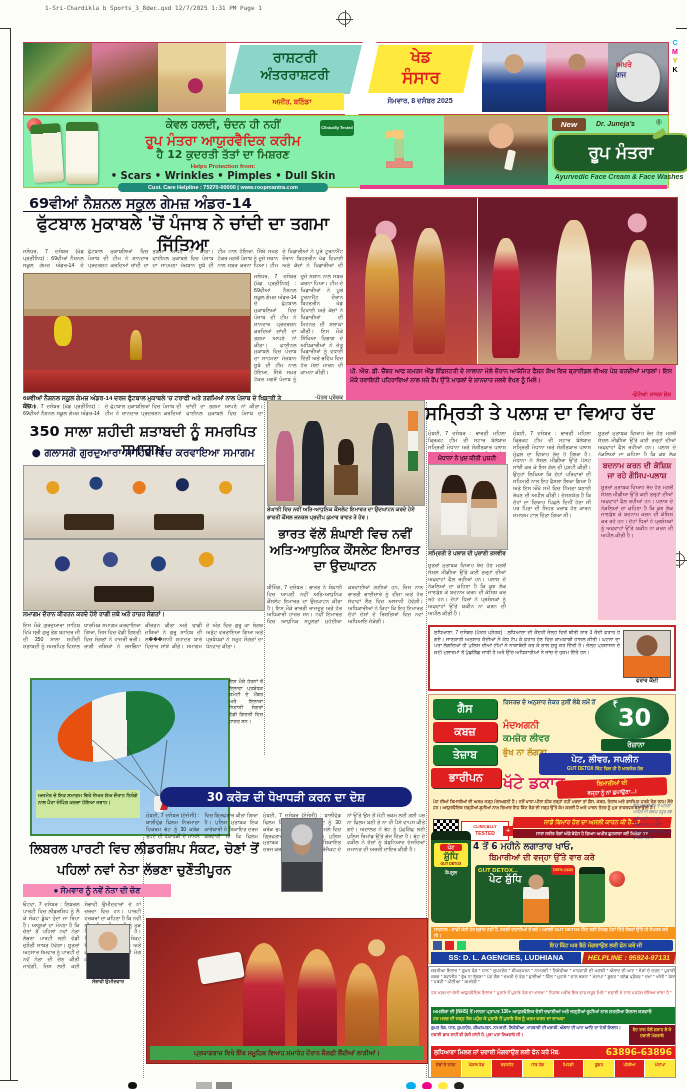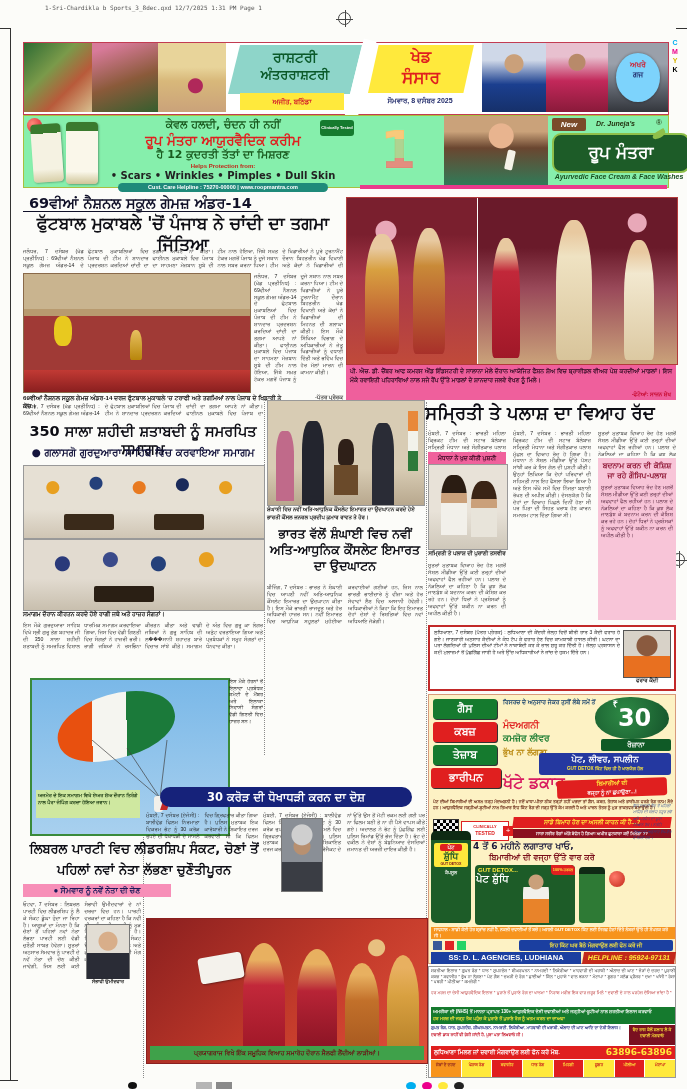--- a/index.html
+++ b/index.html
@@ -48,21 +48,21 @@
     <div class="ab" style="left:216px;top:50px;width:104px;height:17px;background:#ffe93c;text-align:center;line-height:17px;font-size:7px;font-weight:bold;color:#d21a2a">ਅਜੀਤ, ਬਠਿੰਡਾ</div>
     <div class="ab" style="left:330px;top:-4px;width:13px;height:80px;background:#fff;transform:rotate(14deg)"></div>
     <div class="ab" style="left:344px;top:2px;width:106px;height:46px;background:#ffe93c;clip-path:polygon(10% 0,100% 0,90% 100%,0 100%);text-align:center;padding-top:2px">
       <div class="hd" style="font-size:16px;color:#e01f1f;line-height:20px">ਖੇਡ</div>
       <div class="hd" style="font-size:17px;color:#e01f1f;line-height:21px">ਸੰਸਾਰ</div>
     </div>
     <div class="ab" style="left:336px;top:50px;width:120px;height:16px;background:#fff;text-align:center;line-height:16px;font-size:7px;font-weight:bold;color:#202a6a">ਸੋਮਵਾਰ, 8 ਦਸੰਬਰ 2025</div>
     <div class="ab ph" style="left:458px;top:0;width:64px;height:69px;background:radial-gradient(circle at 50% 30%,#caa07a 0 9px,transparent 10px),linear-gradient(180deg,#cfd8e8 0 25%,#1b3f8f 60%,#16306a)"></div>
     <div class="ab ph" style="left:522px;top:0;width:62px;height:69px;background:radial-gradient(circle at 50% 28%,#b88a6a 0 8px,transparent 9px),linear-gradient(180deg,#e8c0cf 0 20%,#c2285a 55%,#8a1a3a)"></div>
     <div class="ab ph" style="left:584px;top:0;width:60px;height:69px;background:radial-gradient(circle at 45% 32%,#caa07a 0 9px,transparent 10px),linear-gradient(180deg,#9aa0aa 0 30%,#5a5f68 70%,#33363c)"></div>
-    <div class="ab" style="left:592px;top:10px;width:44px;height:42px;background:#7dd3fc;border-radius:50%;text-align:center;padding-top:7px;box-shadow:0 0 3px rgba(0,0,0,.4)">
+    <div class="ab" style="left:592px;top:10px;width:44px;height:42px;background:#e5e5e5;border-radius:50%;padding-top:7px;box-shadow:0 0 3px rgba(0,0,0,.4)">
       <div style="font-size:7.5px;font-weight:bold;color:#d21a2a;line-height:10px">ਅਖਰੇ</div>
       <div style="font-size:7.5px;font-weight:bold;color:#202a6a;line-height:10px">ਗਜ</div>
     </div>
   </div>
 
   <div class="ab" style="left:23px;top:115px;width:644px;height:71px;background:#86efac;border:1px solid #a8bf3f">
     <div class="ab" style="left:3px;top:2px;width:15px;height:15px;border-radius:50%;background:radial-gradient(circle at 35% 35%,#ff8a7a,#d21a2a)"></div>
     <div class="ab ph" style="left:8px;top:8px;width:30px;height:58px;border-radius:4px;background:linear-gradient(180deg,#3a7a2e 0 16%,#f5f2e2 16% 78%,#d8cfa8 100%);transform:rotate(-4deg);box-shadow:1px 1px 2px rgba(0,0,0,.3)"></div>
     <div class="ab ph" style="left:42px;top:6px;width:32px;height:62px;border-radius:4px;background:linear-gradient(180deg,#3a7a2e 0 14%,#faf7ea 14% 80%,#cfc598 100%);box-shadow:1px 1px 2px rgba(0,0,0,.3)"></div>
     <div class="ab" style="left:80px;top:2px;width:238px;text-align:center">
@@ -206,21 +206,21 @@
     <div class="ab" style="left:2px;top:136px;width:40px;height:92px;background:linear-gradient(180deg,#0f2a14 0 10%,#1d5c28 10%);border-radius:5px;text-align:center">
       <div style="margin:12px auto 0;width:34px;background:#ffe93c;border-radius:2px;padding:1px 0">
         <div style="font-size:5.5px;font-weight:bold;color:#fff;background:#e01f1f;width:22px;margin:0 auto;border-radius:2px">ਪੇਟ</div>
         <div class="hd" style="font-size:9px;color:#14512a">ਸ਼ੁੱਧਿ</div>
         <div style="font-size:3.6px;font-weight:bold;color:#7a0e1a">GUT DETOX</div>
       </div>
       <div style="font-size:4.5px;color:#fff;font-weight:bold;margin-top:3px">ਕੈਪਸੂਲ</div>
     </div>
     <div class="ab ph" style="left:46px;top:170px;width:100px;height:60px;background:#1d5c28;border-radius:4px">
       <div style="font-size:6px;color:#ffe93c;font-weight:bold;padding:2px 3px 0">GUT DETOX...</div>
-      <div class="hd" style="font-size:10px;color:#fff;padding-left:1px">ਪੇਟ ਸ਼ੁੱਧਿ</div>
+      <div class="hd" style="font-size:10px;color:#fff;padding-left:14px">ਪੇਟ ਸ਼ੁੱਧਿ</div>
       <div class="ab" style="right:26px;top:8px;width:26px;height:50px;background:radial-gradient(circle at 50% 18%,#caa07a 0 7px,transparent 8px),linear-gradient(180deg,transparent 0 14px,#f2f0ea 14px 26px,#e8832a 26px);border-radius:40% 40% 0 0"></div>
       <div class="ab" style="right:0;top:0;width:24px;height:10px;background:#e01f1f;color:#ffe93c;font-size:3.8px;font-weight:bold;text-align:center;line-height:10px;border-radius:0 4px 0 4px">100% ਹਰਬਲ</div>
     </div>
     <div class="ab" style="left:150px;top:172px;width:26px;height:56px;background:linear-gradient(180deg,#0f2a14 0 12%,#2e7a35 12%);border-radius:4px"></div>
     <div class="ab" style="left:180px;top:176px;width:16px;height:16px;border-radius:50%;background:radial-gradient(circle at 35% 35%,#ff7a6a,#c2281a)"></div>
     <div class="ab" style="left:204px;top:108px;width:40px;height:118px;font-size:3.9px;line-height:6.4px;color:#23418f;font-style:italic;overflow:hidden">ਇਹ ਦਵਾਈ ਲੈਣ ਤੋਂ ਪਹਿਲਾਂ ਮਾਹਿਰ ਦੀ ਸਲਾਹ ਜ਼ਰੂਰ ਲਵੋ ਅਤੇ ਪਰਹੇਜ਼ ਦਾ ਪੂਰਾ ਧਿਆਨ ਰੱਖੋ। ਨਤੀਜੇ ਵਿਅਕਤੀ ਅਨੁਸਾਰ ਵੱਖ-ਵੱਖ ਹੋ ਸਕਦੇ ਹਨ।</div>
     <div class="ab" style="left:2px;top:232px;width:244px;height:12px;background:#f7941d;color:#fff;font-size:4.4px;font-weight:bold;line-height:6px;padding:0 3px;box-sizing:border-box;overflow:hidden">ਸਾਵਧਾਨ : ਸਾਡੀ ਕੋਈ ਹੋਰ ਬ੍ਰਾਂਚ ਨਹੀਂ ਹੈ, ਨਕਲੀ ਦਵਾਈਆਂ ਤੋਂ ਬਚੋ। ਅਸਲੀ GUT DETOX ਕਿੱਟ ਲਈ ਸਿਰਫ਼ ਹੇਠਾਂ ਦਿੱਤੇ ਨੰਬਰਾਂ ਉੱਤੇ ਹੀ ਸੰਪਰਕ ਕਰੋ ਜੀ।</div>
     <div class="ab" style="left:4px;top:246px;width:9px;height:9px;background:#3b5998"></div>
     <div class="ab" style="left:16px;top:246px;width:9px;height:9px;background:#e02424"></div>
     <div class="ab" style="left:28px;top:246px;width:9px;height:9px;background:#25d366"></div>

